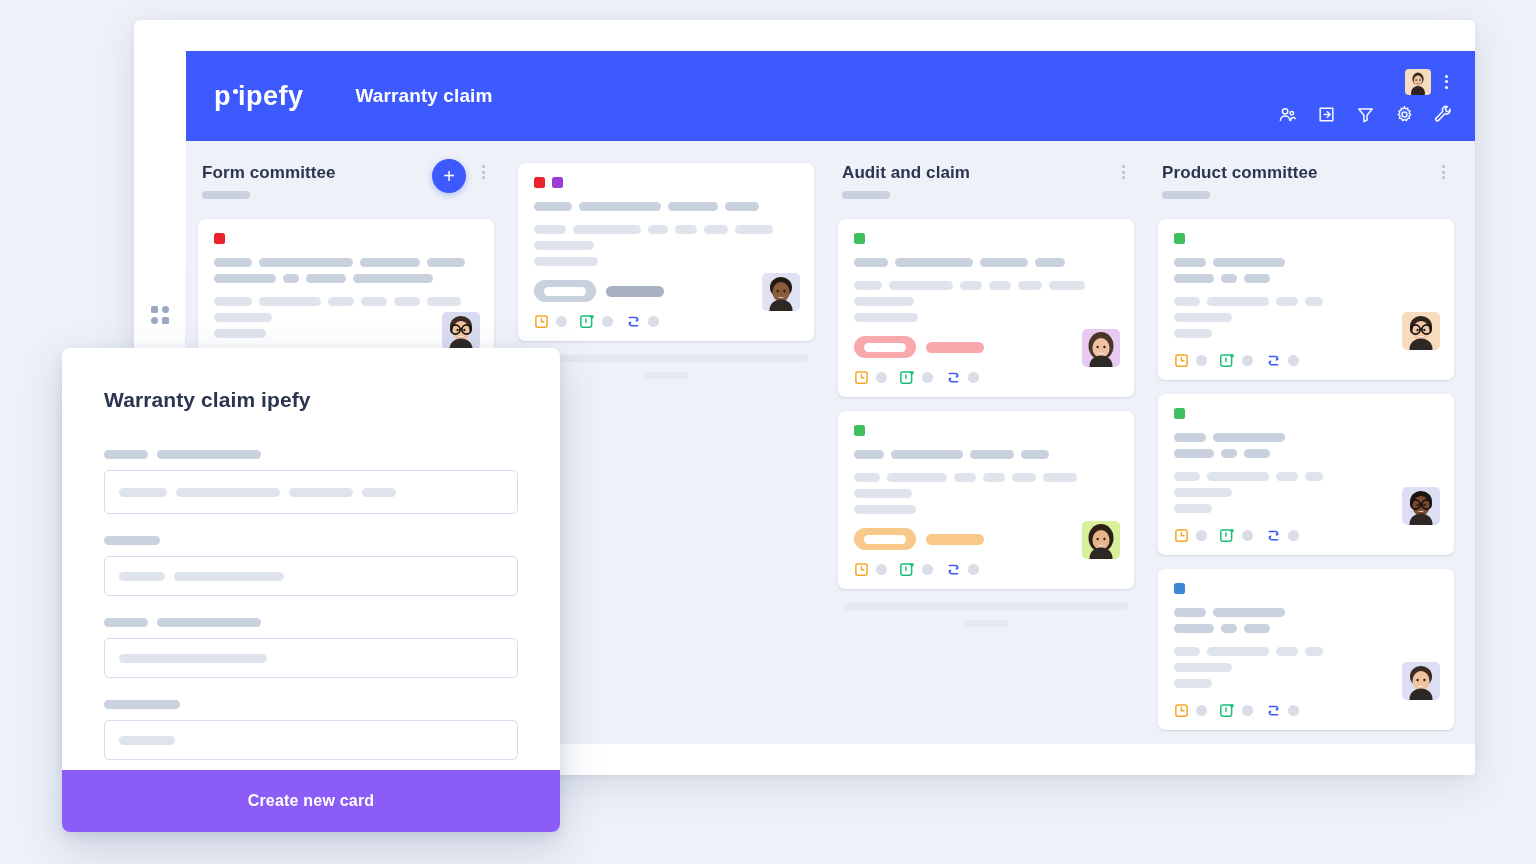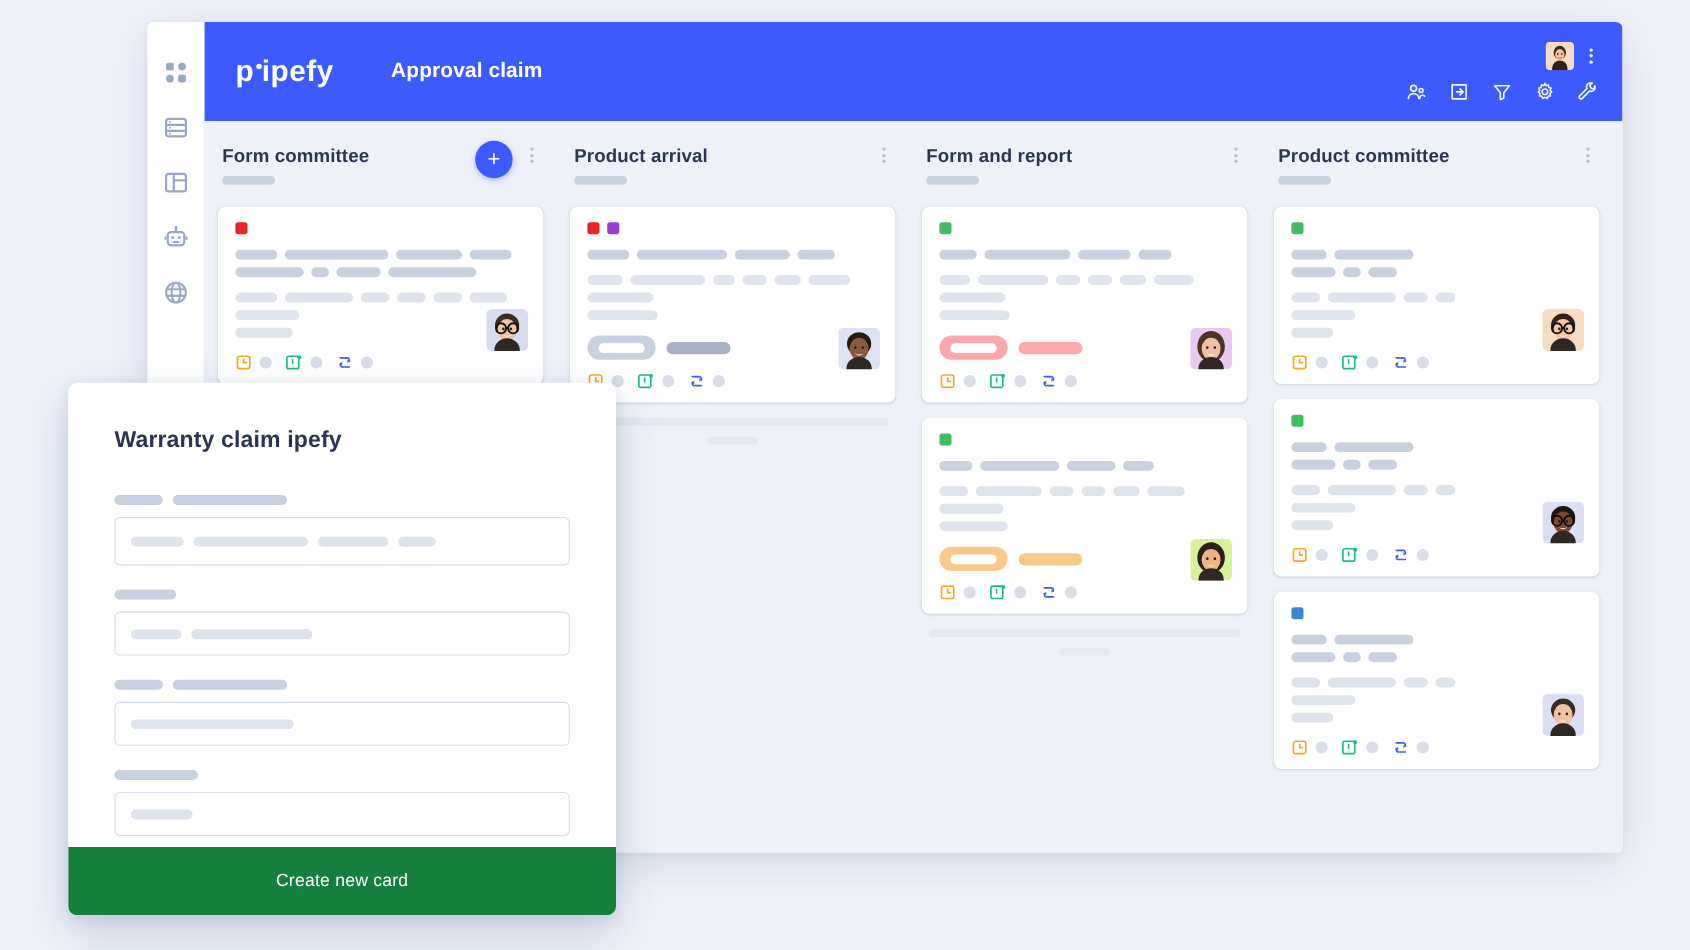--- a/index.html
+++ b/index.html
@@ -13,20 +13,21 @@
   
   .app-window {
     position: absolute;
     left: 134px; top: 20px;
     width: 1341px; height: 755px;
     background: #ffffff;
     border-radius: 6px 6px 4px 4px;
     box-shadow: 0 10px 38px rgba(40,60,110,0.13), 0 2px 6px rgba(40,60,110,0.06);
     overflow: hidden;
     display: flex;
+    align-items: center;
   }
 
   
   .rail {
     width: 52px; flex: 0 0 52px;
     background: #ffffff;
     border-right: 1px solid #eef1f6;
     padding-top: 34px;
     display: flex; flex-direction: column; align-items: center;
     gap: 26px;
@@ -167,23 +168,23 @@
   }
   .field { margin-bottom: 22px; }
   .field-label { display: flex; gap: 9px; align-items: center; margin-bottom: 11px; }
   .input-box {
     border: 1px solid #d4dced; border-radius: 5px;
     height: 40px; display: flex; align-items: center;
     gap: 9px; padding: 0 14px; background: #fff;
   }
   .input-box.tall { height: 44px; }
   .modal-footer {
-    background: #15803d; height: 62px; flex: 0 0 62px;
+    background: #8b5cf6; height: 62px; flex: 0 0 62px;
     display: flex; align-items: center; justify-content: center;
-    color: #fff; font-size: 16px; font-weight: 400;
+    color: #fff; font-size: 16px; font-weight: 700;
     cursor: pointer; letter-spacing: .2px;
   }
 </style>
 </head>
 <body>
 
 <div class="app-window">
 
   <nav class="rail">
     <span class="rail-icon" title="Dashboard">
@@ -232,21 +233,21 @@
         </svg>
     </span>
   </nav>
 
   <div class="main">
 
     <header class="topbar">
       <div class="logo">
         <span>p</span><span class="dot-i"></span><span>ipefy</span>
       </div>
-      <div class="pipe-title">Approval claim</div>
+      <div class="pipe-title">Warranty claim</div>
 
       <div class="topbar-right">
         <div class="tb-row1">
           <span class="avatar-sm">
             <svg viewBox="0 0 26 26">
                 <rect width="26" height="26" fill="#f7dcc0"></rect>
                 <ellipse cx="13" cy="10" rx="5.6" ry="6.4" fill="#3a2a22"></ellipse>
                 <ellipse cx="13" cy="11.6" rx="4.2" ry="5" fill="#f0c3a0"></ellipse>
                 <ellipse cx="13" cy="24" rx="7" ry="7" fill="#2e2320"></ellipse>
                 <ellipse cx="11.1" cy="11" rx=".7" ry=".9" fill="#3a2a22"></ellipse>
@@ -377,31 +378,20 @@
                 <path d="M15.2 23.4 Q19 26.8 22.8 23.4 Q19 25.2 15.2 23.4z" fill="#fff"></path>
                 <circle cx="13.5" cy="17.5" r="4.6" fill="none" stroke="#14110f" stroke-width="1.7"></circle>
                 <circle cx="24.5" cy="17.5" r="4.6" fill="none" stroke="#14110f" stroke-width="1.7"></circle>
                 <line x1="18.1" y1="17.2" x2="19.9" y2="17.2" stroke="#14110f" stroke-width="1.7"></line>
               </svg></span>
           </div>
           <div class="col-more"></div>
           <div class="col-more2"></div>
         </div>
         <div class="column">
-          <div class="col-head">
-            <div class="col-titlewrap">
-              <div class="col-title">Product arrival</div>
-              <div class="col-sub"></div>
-            </div>
-            <span class="kebab-w col-kebab kebab-dark">
-              <i></i>
-              <i></i>
-              <i></i>
-            </span>
-          </div>
           <div class="card">
             <div class="labels">
               <span class="label-chip" style="background: rgb(232, 37, 42);"></span>
               <span class="label-chip" style="background: rgb(155, 63, 212);"></span>
             </div>
             <div class="sk-row sk-gap">
               <span class="sk" style="width: 38px;"></span>
               <span class="sk" style="width: 82px;"></span>
               <span class="sk" style="width: 50px;"></span>
               <span class="sk" style="width: 34px;"></span>
@@ -461,21 +451,21 @@
                 <ellipse cx="22.4" cy="18" rx="1.1" ry="1.3" fill="#241a14"></ellipse>
                 <path d="M15.2 23.4 Q19 26.8 22.8 23.4 Q19 25.2 15.2 23.4z" fill="#fff"></path>
               </svg></span>
           </div>
           <div class="col-more"></div>
           <div class="col-more2"></div>
         </div>
         <div class="column">
           <div class="col-head">
             <div class="col-titlewrap">
-              <div class="col-title">Form and report</div>
+              <div class="col-title">Audit and claim</div>
               <div class="col-sub"></div>
             </div>
             <span class="kebab-w col-kebab kebab-dark">
               <i></i>
               <i></i>
               <i></i>
             </span>
           </div>
           <div class="card">
             <div class="labels">

